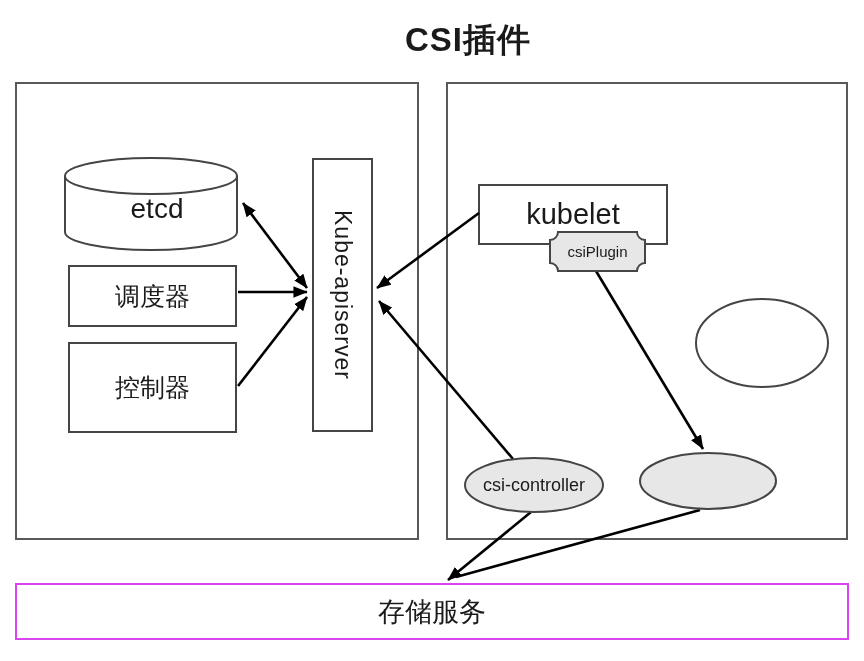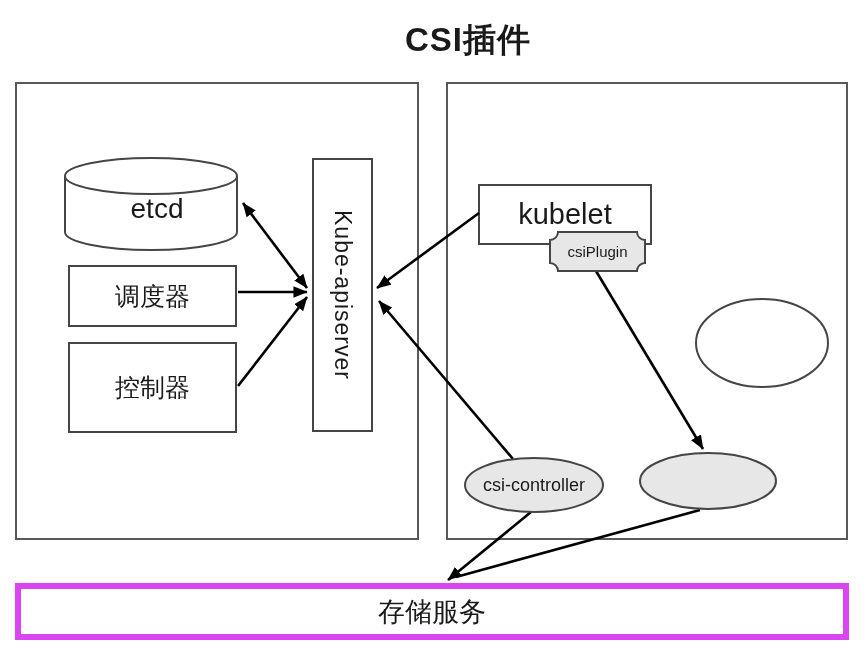--- a/index.html
+++ b/index.html
@@ -18,24 +18,24 @@
   }
   .panel-left  { left:15px;  top:82px; width:404px; height:458px; }
   .panel-right { left:446px; top:82px; width:402px; height:458px; }
   .node-box {
     position:absolute; border:2px solid #454545; background:#ffffff;
     box-sizing:border-box; display:flex; align-items:center; justify-content:center;
   }
   .box-scheduler  { left:68px;  top:265px; width:169px; height:62px;  font-size:25px; }
   .box-controller { left:68px;  top:342px; width:169px; height:91px;  font-size:25px; }
   .box-apiserver  { left:312px; top:158px; width:61px;  height:274px; font-size:23px; }
-  .box-kubelet    { left:478px; top:184px; width:174px; height:61px;  font-size:29px; }
+  .box-kubelet    { left:478px; top:184px; width:190px; height:61px;  font-size:29px; }
   .box-storage {
     position:absolute; left:15px; top:583px; width:834px; height:57px;
-    border:6px solid #d946ef; background:#ffffff; box-sizing:border-box;
+    border:2px solid #d946ef; background:#ffffff; box-sizing:border-box;
     display:flex; align-items:center; justify-content:center; font-size:27px;
   }
   .vtext { writing-mode:vertical-rl; letter-spacing:1px; }
   .shape-label {
     position:absolute; display:flex; align-items:center; justify-content:center;
     text-align:center; pointer-events:none;
   }
   .lbl-etcd        { left:65px;  top:188px; width:184px; height:42px; font-size:28px; }
   .lbl-csiplugin   { left:550px; top:232px; width:95px;  height:39px; font-size:15px; }
   .lbl-business    { left:696px; top:299px; width:132px; height:88px; font-size:21px;

